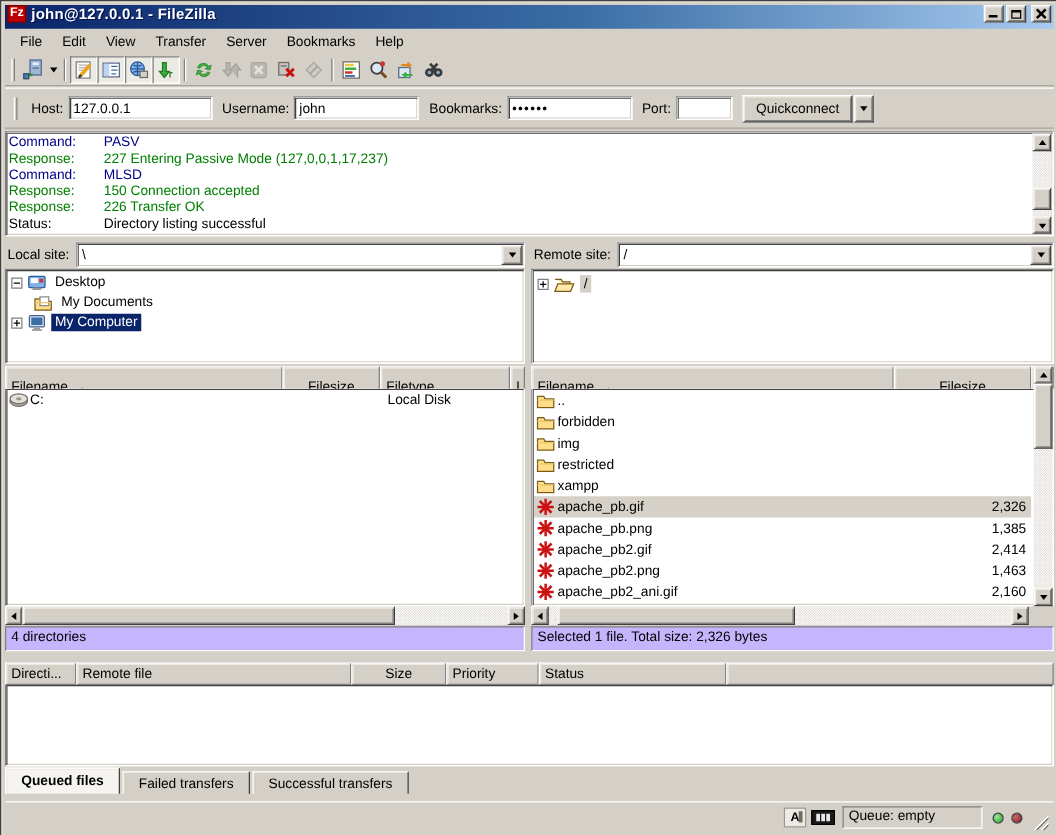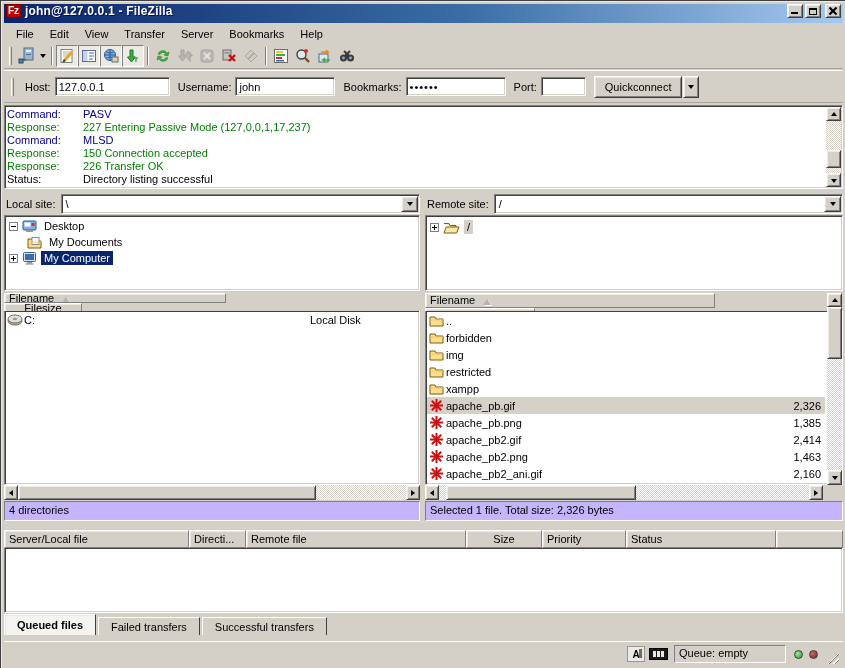--- a/index.html
+++ b/index.html
@@ -80,21 +80,21 @@
   .tree{top:214px;height:76px;background:#fff;}
   .tree-row{display:flex;align-items:center;height:16px;white-space:nowrap;}
   .exp{width:9px;height:9px;background:#fff;border:1px solid #808080;position:relative;flex:none;margin-right:4px;}
   .exp::before{content:"";position:absolute;left:1px;top:3px;width:5px;height:1px;background:#000;}
   .exp.plus::after{content:"";position:absolute;left:3px;top:1px;width:1px;height:5px;background:#000;}
   .tree-label{padding:1px 3px;}
   .tree-label.sel{background:#0A246A;color:#fff;}
   .tree-label.sel-inactive{background:#D4D0C8;}
   .ticon{margin-right:4px;flex:none;display:flex;}
   
-  .lheader{top:292px;height:33px;display:flex;flex-direction:column;}
+  .lheader{top:292px;height:33px;display:flex;}
   .hcell{background:#D4D0C8;border:1px solid;border-color:#FFFFFF #808080 #808080 #FFFFFF;
     box-shadow:inset 1px 1px 0 #ECE9E2;padding:1px 4px;display:flex;align-items:center;white-space:nowrap;overflow:hidden;}
   .hcell.right{justify-content:center;}
   .sort-asc{width:0;height:0;border:4px solid transparent;border-bottom:6px solid #B8B4AC;margin-left:8px;
     filter:drop-shadow(1px 1px 0 #fff);}
   .listbody{background:#fff;}
   .file-row{display:flex;align-items:center;height:17px;padding-left:2px;white-space:nowrap;}
   .file-row.sel{background:#D5D1C9;}
   .ficon{width:17px;flex:none;display:flex;}
   .fname{flex:1;overflow:hidden;}
@@ -589,33 +589,30 @@
       <span class="tri-left"></span>
     </div>
   <div class="sb-thumb" style="left:445px;top:484px;width:190px;height:15px"></div>
   <div class="sb-btn" style="left:808px;top:484px;width:14px;height:15px">
       <span class="tri-right"></span>
     </div>
 
   <div class="abs panel-status" style="left:424px;width:418px">Selected 1 file. Total size: 2,326 bytes</div>
 
   <div class="abs queue-header">
-    <div class="hcell" style="width:185px">
-        <span>Server/Local file</span>
-      </div>
     <div class="hcell" style="width:57px">
         <span>Directi...</span>
       </div>
     <div class="hcell" style="width:220px">
         <span>Remote file</span>
       </div>
     <div class="hcell right" style="width:76px">
         <span>Size</span>
       </div>
-    <div class="hcell" style="width:84px">
+    <div class="hcell" style="width:74px">
         <span>Priority</span>
       </div>
     <div class="hcell" style="width:150px">
         <span>Status</span>
       </div>
     <div class="hcell" style="flex:1"></div>
   </div>
   <div class="abs queue-body sunken" style="border-top:none"></div>
 
   <div class="abs tabs">

